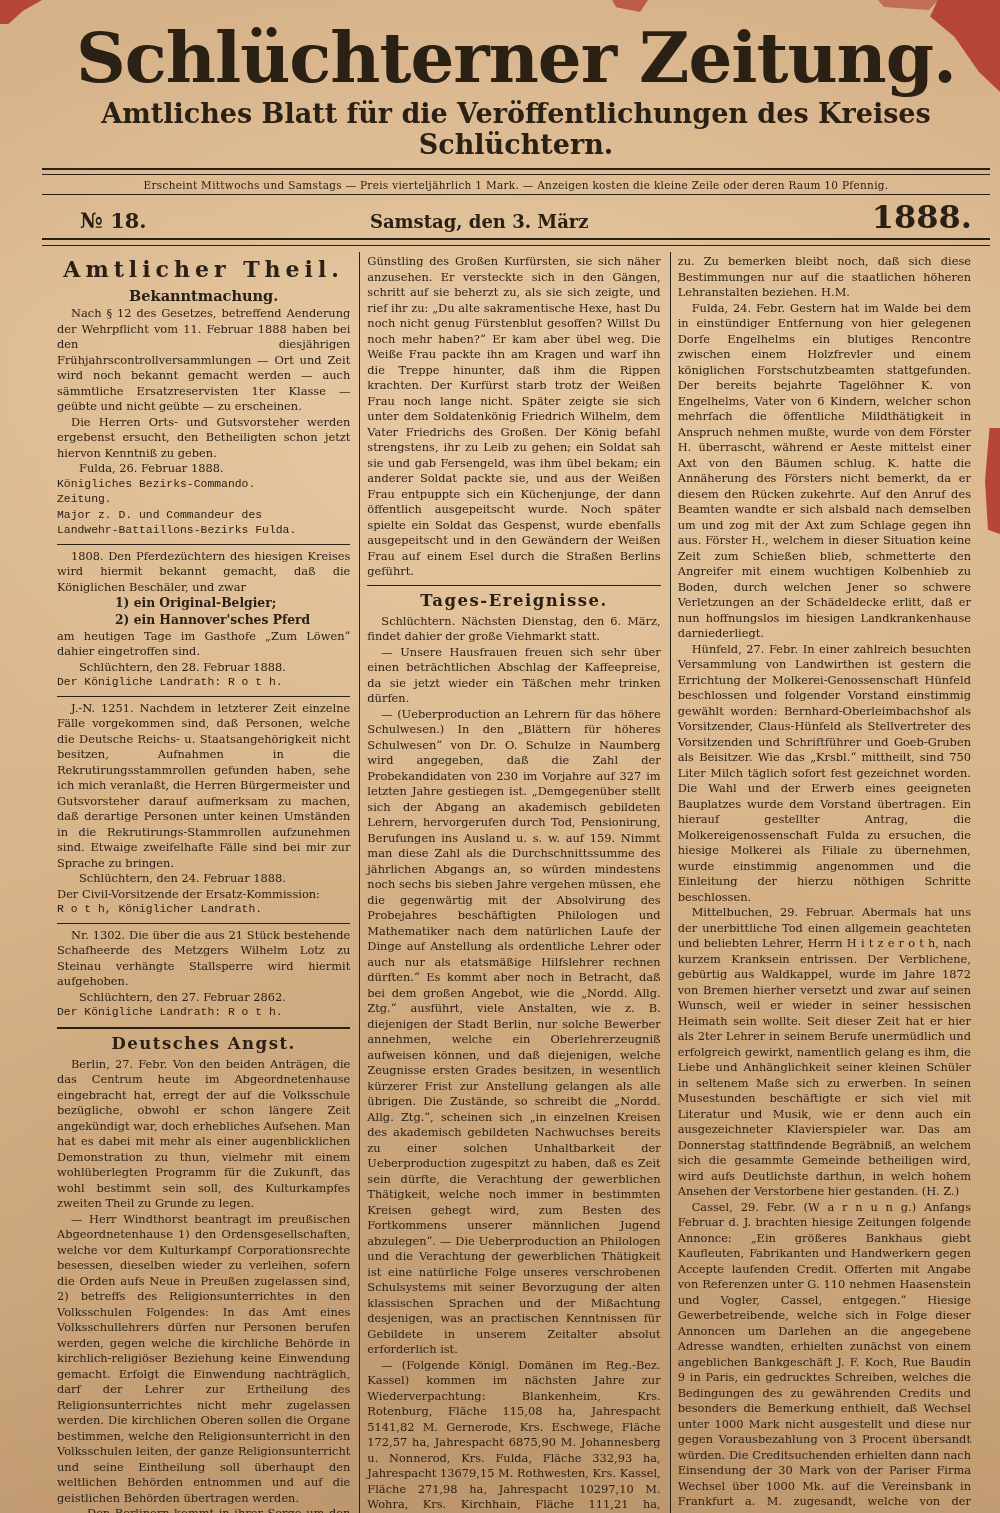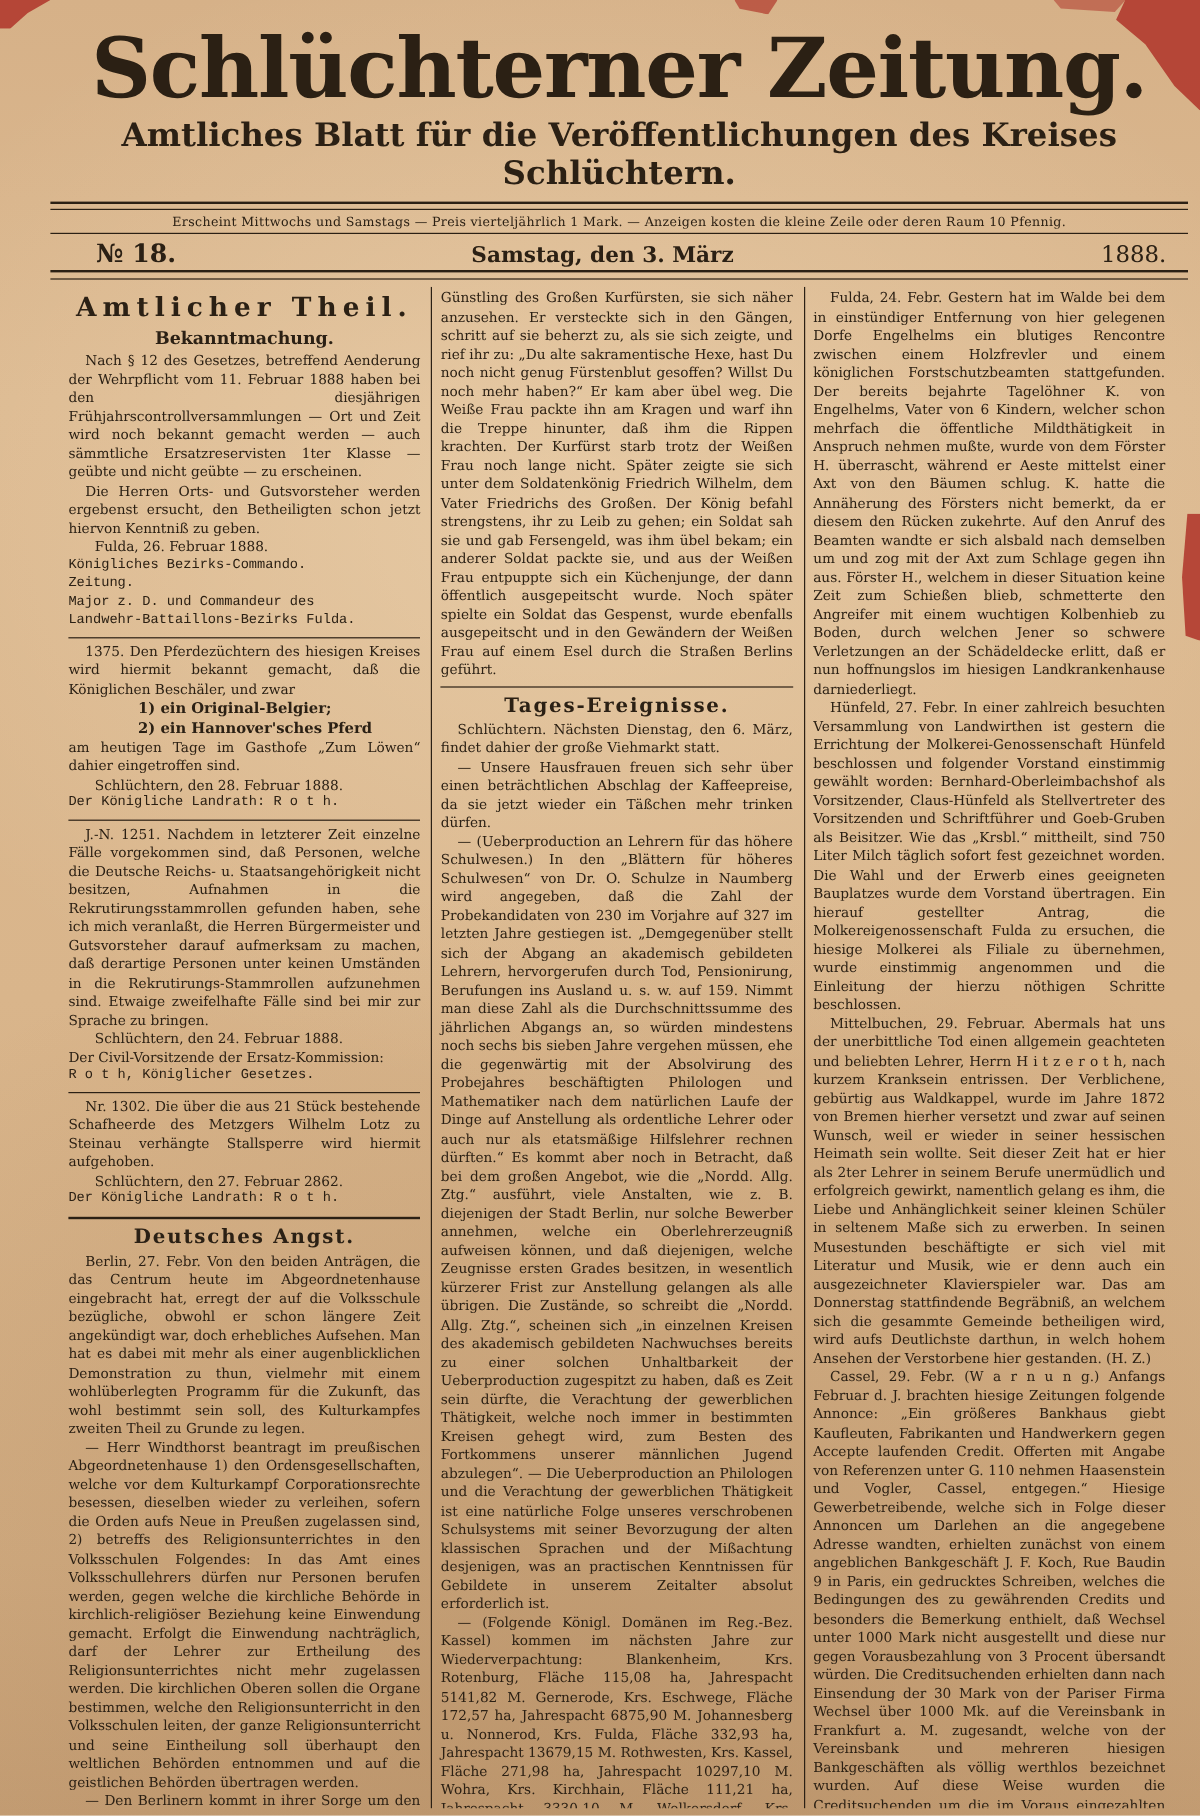--- a/index.html
+++ b/index.html
@@ -27,21 +27,21 @@
     font-size:69px;font-weight:bold;text-align:center;margin:6px 0 2px;
     letter-spacing:-1px;line-height:1.05;
   }
   .subtitle{font-size:27px;font-weight:bold;text-align:center;margin:4px 10px 8px;}
   .rule-double{margin:0 10px;height:4px;border-top:2px solid #2b2014;border-bottom:1px solid #2b2014;}
   .info-line{font-size:10.5px;font-weight:normal;text-align:center;padding:4px 0 3px;letter-spacing:.3px;}
   .rule{border-top:1px solid #2b2014;margin:0 10px;}
   .datebar{display:flex;justify-content:space-between;align-items:baseline;padding:3px 28px 2px 48px;}
   .issue-no{font-size:21px;font-weight:bold;}
   .issue-date{font-size:18px;font-weight:bold;transform:translateX(-30px);}
-  .issue-year{font-size:19px;font-weight:normal;}
+  .issue-year{font-size:32px;font-weight:bold;}
   .rule-bottom{margin:0 10px;height:5px;border-top:2.5px solid #2b2014;border-bottom:1px solid #2b2014;}
 
   main{display:flex;margin:6px 20px 0 50px;height:1268px;overflow:hidden;}
   .col{width:302px;padding:2px 9px 0 7px;overflow:hidden;}
   .col + .col{border-left:1.2px solid #2b2014;}
 
   .col p{margin:0;font-size:11.4px;line-height:1.36;text-align:justify;text-indent:14px;
          -webkit-hyphens:auto;hyphens:auto;}
   .center{text-align:center;text-indent:0;font-family:Liberation Mono, monospace;}
   .right{text-align:right;text-indent:0;}
@@ -90,34 +90,34 @@
         <p>Die Herren Orts- und Gutsvorsteher werden ergebenst ersucht, den Betheiligten schon jetzt hiervon Kenntniß zu geben.</p>
         <p class="dateline">Fulda, 26. Februar 1888.</p>
         <p class="center sig">Königliches Bezirks-Commando.</p>
         <p class="center sig">Zeitung.</p>
         <p class="center sig">Major z. D. und Commandeur des</p>
         <p class="center sig">Landwehr-Battaillons-Bezirks Fulda.</p>
       </div>
       <div class="sep"></div>
 
       <div>
-        <p>1375.  Den Pferdezüchtern des hiesigen Kreises wird hiermit bekannt gemacht, daß die Königlichen Beschäler, und zwar</p>
+        <p>1808.  Den Pferdezüchtern des hiesigen Kreises wird hiermit bekannt gemacht, daß die Königlichen Beschäler, und zwar</p>
         <p class="list-item">1) ein Original-Belgier;</p>
         <p class="list-item">2) ein Hannover'sches Pferd</p>
         <p style="text-indent:0">am heutigen Tage im Gasthofe „Zum Löwen“ dahier eingetroffen sind.</p>
         <p class="dateline">Schlüchtern, den 28. Februar 1888.</p>
         <p class="center sig">Der Königliche Landrath: R o t h.</p>
       </div>
       <div class="sep"></div>
 
       <div>
         <p>J.-N. 1251.  Nachdem in letzterer Zeit einzelne Fälle vorgekommen sind, daß Personen, welche die Deutsche Reichs- u. Staatsangehörigkeit nicht besitzen, Aufnahmen in die Rekrutirungsstammrollen gefunden haben, sehe ich mich veranlaßt, die Herren Bürgermeister und Gutsvorsteher darauf aufmerksam zu machen, daß derartige Personen unter keinen Umständen in die Rekrutirungs-Stammrollen aufzunehmen sind. Etwaige zweifelhafte Fälle sind bei mir zur Sprache zu bringen.</p>
         <p class="dateline">Schlüchtern, den 24. Februar 1888.</p>
         <p class="right sig">Der Civil-Vorsitzende der Ersatz-Kommission:</p>
-        <p class="center sig">R o t h, Königlicher Gesetzes.</p>
+        <p class="center sig">R o t h, Königlicher Landrath.</p>
       </div>
       <div class="sep"></div>
 
       <div>
         <p>Nr. 1302.  Die über die aus 21 Stück bestehende Schafheerde des Metzgers Wilhelm Lotz zu Steinau verhängte Stallsperre wird hiermit aufgehoben.</p>
         <p class="dateline">Schlüchtern, den 27. Februar 2862.</p>
         <p class="center sig">Der Königliche Landrath: R o t h.</p>
       </div>
       <div class="sep-thick"></div>
 
@@ -137,20 +137,21 @@
         <div class="sec-head">Tages-Ereignisse.</div>
         <p>Schlüchtern.  Nächsten Dienstag, den 6. März, findet dahier der große Viehmarkt statt.</p>
         <p>— Unsere Hausfrauen freuen sich sehr über einen beträchtlichen Abschlag der Kaffeepreise, da sie jetzt wieder ein Täßchen mehr trinken dürfen.</p>
         <p>— (Ueberproduction an Lehrern für das höhere Schulwesen.) In den „Blättern für höheres Schulwesen“ von Dr. O. Schulze in Naumberg wird angegeben, daß die Zahl der Probekandidaten von 230 im Vorjahre auf 327 im letzten Jahre gestiegen ist. „Demgegenüber stellt sich der Abgang an akademisch gebildeten Lehrern, hervorgerufen durch Tod, Pensionirung, Berufungen ins Ausland u. s. w. auf 159. Nimmt man diese Zahl als die Durchschnittssumme des jährlichen Abgangs an, so würden mindestens noch sechs bis sieben Jahre vergehen müssen, ehe die gegenwärtig mit der Absolvirung des Probejahres beschäftigten Philologen und Mathematiker nach dem natürlichen Laufe der Dinge auf Anstellung als ordentliche Lehrer oder auch nur als etatsmäßige Hilfslehrer rechnen dürften.“ Es kommt aber noch in Betracht, daß bei dem großen Angebot, wie die „Nordd. Allg. Ztg.“ ausführt, viele Anstalten, wie z. B. diejenigen der Stadt Berlin, nur solche Bewerber annehmen, welche ein Oberlehrerzeugniß aufweisen können, und daß diejenigen, welche Zeugnisse ersten Grades besitzen, in wesentlich kürzerer Frist zur Anstellung gelangen als alle übrigen. Die Zustände, so schreibt die „Nordd. Allg. Ztg.“, scheinen sich „in einzelnen Kreisen des akademisch gebildeten Nachwuchses bereits zu einer solchen Unhaltbarkeit der Ueberproduction zugespitzt zu haben, daß es Zeit sein dürfte, die Verachtung der gewerblichen Thätigkeit, welche noch immer in bestimmten Kreisen gehegt wird, zum Besten des Fortkommens unserer männlichen Jugend abzulegen“. — Die Ueberproduction an Philologen und die Verachtung der gewerblichen Thätigkeit ist eine natürliche Folge unseres verschrobenen Schulsystems mit seiner Bevorzugung der alten klassischen Sprachen und der Mißachtung desjenigen, was an practischen Kenntnissen für Gebildete in unserem Zeitalter absolut erforderlich ist.</p>
         <p>— (Folgende Königl. Domänen im Reg.-Bez. Kassel) kommen im nächsten Jahre zur Wiederverpachtung: Blankenheim, Krs. Rotenburg, Fläche 115,08 ha, Jahrespacht 5141,82 M.  Gernerode, Krs. Eschwege, Fläche 172,57 ha, Jahrespacht 6875,90 M.  Johannesberg u. Nonnerod, Krs. Fulda, Fläche 332,93 ha, Jahrespacht 13679,15 M.  Rothwesten, Krs. Kassel, Fläche 271,98 ha, Jahrespacht 10297,10 M.  Wohra, Krs. Kirchhain, Fläche 111,21 ha, Jahrespacht 3330,10 M.  Wolkersdorf, Krs. Frankenberg, Fläche 234, 31 ha, Jahrespacht 5490,90 M.   H. M.</p>
 
       </div>
     </section>
 
     <section class="col">
+      <p style="text-indent:0">zu. Zu bemerken bleibt noch, daß sich diese Bestimmungen nur auf die staatlichen höheren Lehranstalten beziehen. H.M.</p>
       <p>Fulda, 24. Febr.  Gestern hat im Walde bei dem in einstündiger Entfernung von hier gelegenen Dorfe Engelhelms ein blutiges Rencontre zwischen einem Holzfrevler und einem königlichen Forstschutzbeamten stattgefunden. Der bereits bejahrte Tagelöhner K. von Engelhelms, Vater von 6 Kindern, welcher schon mehrfach die öffentliche Mildthätigkeit in Anspruch nehmen mußte, wurde von dem Förster H. überrascht, während er Aeste mittelst einer Axt von den Bäumen schlug. K. hatte die Annäherung des Försters nicht bemerkt, da er diesem den Rücken zukehrte. Auf den Anruf des Beamten wandte er sich alsbald nach demselben um und zog mit der Axt zum Schlage gegen ihn aus. Förster H., welchem in dieser Situation keine Zeit zum Schießen blieb, schmetterte den Angreifer mit einem wuchtigen Kolbenhieb zu Boden, durch welchen Jener so schwere Verletzungen an der Schädeldecke erlitt, daß er nun hoffnungslos im hiesigen Landkrankenhause darniederliegt.</p>
       <p>Hünfeld, 27. Febr.  In einer zahlreich besuchten Versammlung von Landwirthen ist gestern die Errichtung der Molkerei-Genossenschaft Hünfeld beschlossen und folgender Vorstand einstimmig gewählt worden: Bernhard-Oberleimbachshof als Vorsitzender, Claus-Hünfeld als Stellvertreter des Vorsitzenden und Schriftführer und Goeb-Gruben als Beisitzer. Wie das „Krsbl.“ mittheilt, sind 750 Liter Milch täglich sofort fest gezeichnet worden. Die Wahl und der Erwerb eines geeigneten Bauplatzes wurde dem Vorstand übertragen. Ein hierauf gestellter Antrag, die Molkereigenossenschaft Fulda zu ersuchen, die hiesige Molkerei als Filiale zu übernehmen, wurde einstimmig angenommen und die Einleitung der hierzu nöthigen Schritte beschlossen.</p>
       <p>Mittelbuchen, 29. Februar.  Abermals hat uns der unerbittliche Tod einen allgemein geachteten und beliebten Lehrer, Herrn H i t z e r o t h, nach kurzem Kranksein entrissen. Der Verblichene, gebürtig aus Waldkappel, wurde im Jahre 1872 von Bremen hierher versetzt und zwar auf seinen Wunsch, weil er wieder in seiner hessischen Heimath sein wollte. Seit dieser Zeit hat er hier als 2ter Lehrer in seinem Berufe unermüdlich und erfolgreich gewirkt, namentlich gelang es ihm, die Liebe und Anhänglichkeit seiner kleinen Schüler in seltenem Maße sich zu erwerben. In seinen Musestunden beschäftigte er sich viel mit Literatur und Musik, wie er denn auch ein ausgezeichneter Klavierspieler war. Das am Donnerstag stattfindende Begräbniß, an welchem sich die gesammte Gemeinde betheiligen wird, wird aufs Deutlichste darthun, in welch hohem Ansehen der Verstorbene hier gestanden.  (H. Z.)</p>
       <p>Cassel, 29. Febr.  (W a r n u n g.)  Anfangs Februar d. J. brachten hiesige Zeitungen folgende Annonce: „Ein größeres Bankhaus giebt Kaufleuten, Fabrikanten und Handwerkern gegen Accepte laufenden Credit. Offerten mit Angabe von Referenzen unter G. 110 nehmen Haasenstein und Vogler, Cassel, entgegen.“ Hiesige Gewerbetreibende, welche sich in Folge dieser Annoncen um Darlehen an die angegebene Adresse wandten, erhielten zunächst von einem angeblichen Bankgeschäft J. F. Koch, Rue Baudin 9 in Paris, ein gedrucktes Schreiben, welches die Bedingungen des zu gewährenden Credits und besonders die Bemerkung enthielt, daß Wechsel unter 1000 Mark nicht ausgestellt und diese nur gegen Vorausbezahlung von 3 Procent übersandt würden. Die Creditsuchenden erhielten dann nach Einsendung der 30 Mark von der Pariser Firma Wechsel über 1000 Mk. auf die Vereinsbank in Frankfurt a. M. zugesandt, welche von der Vereinsbank und mehreren hiesigen Bankgeschäften als völlig werthlos bezeichnet wurden. Auf diese Weise wurden die Creditsuchenden um die im Voraus eingezahlten 30 Mk. betrogen.</p>
 
     </section>
 
   </main>
 </div>
 

